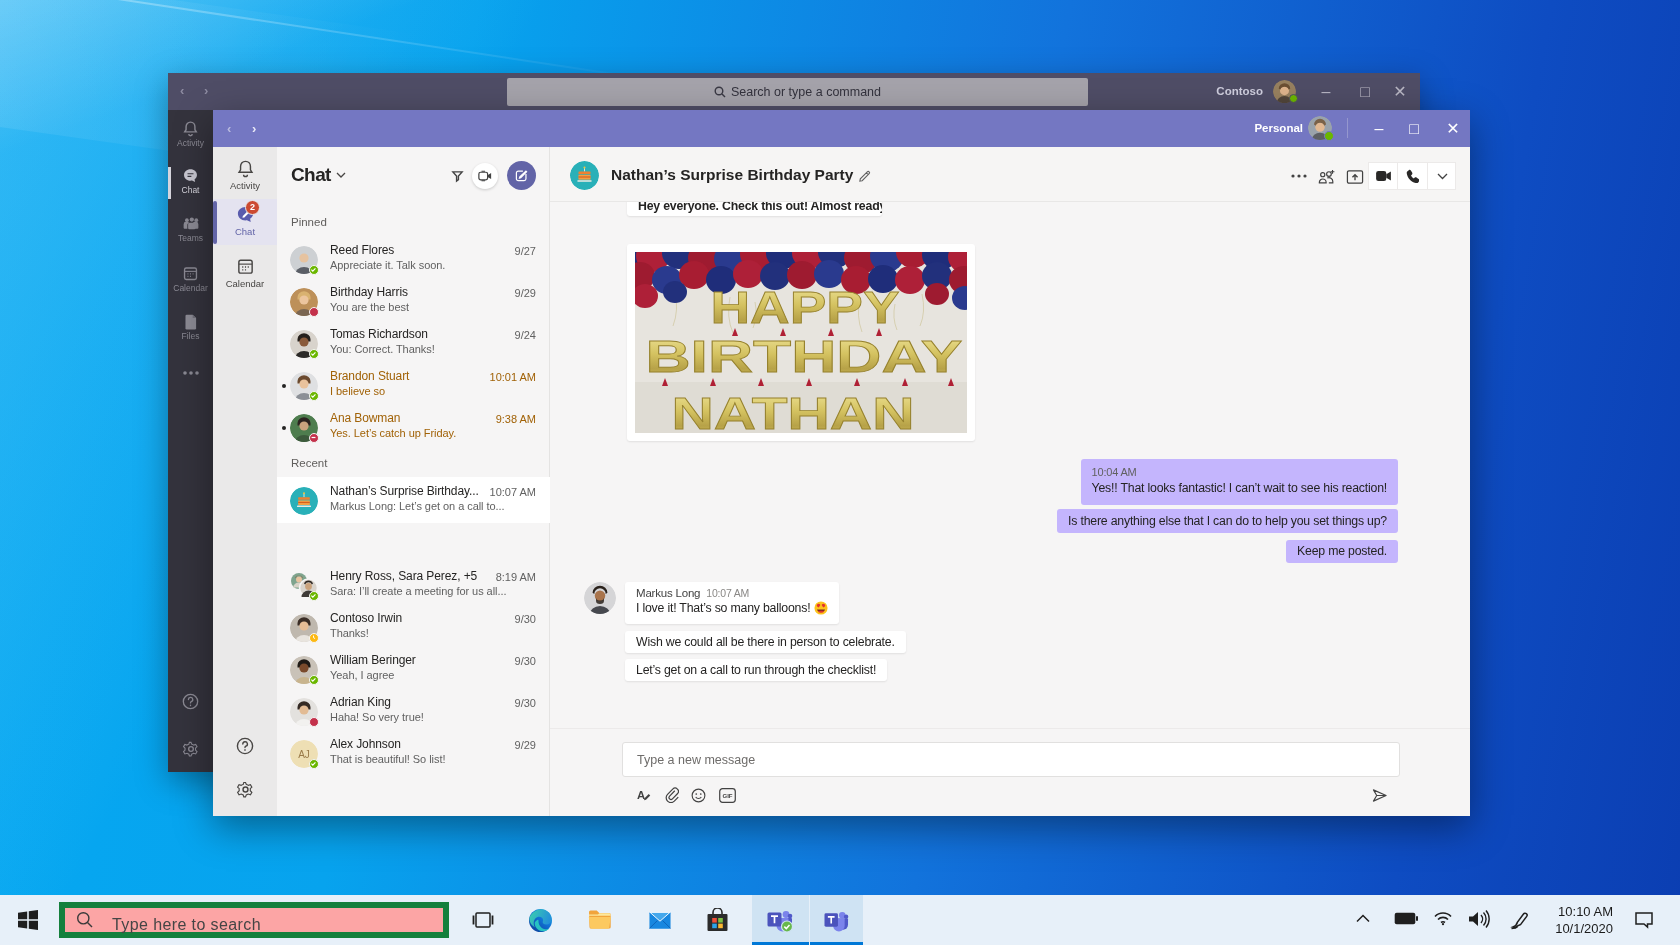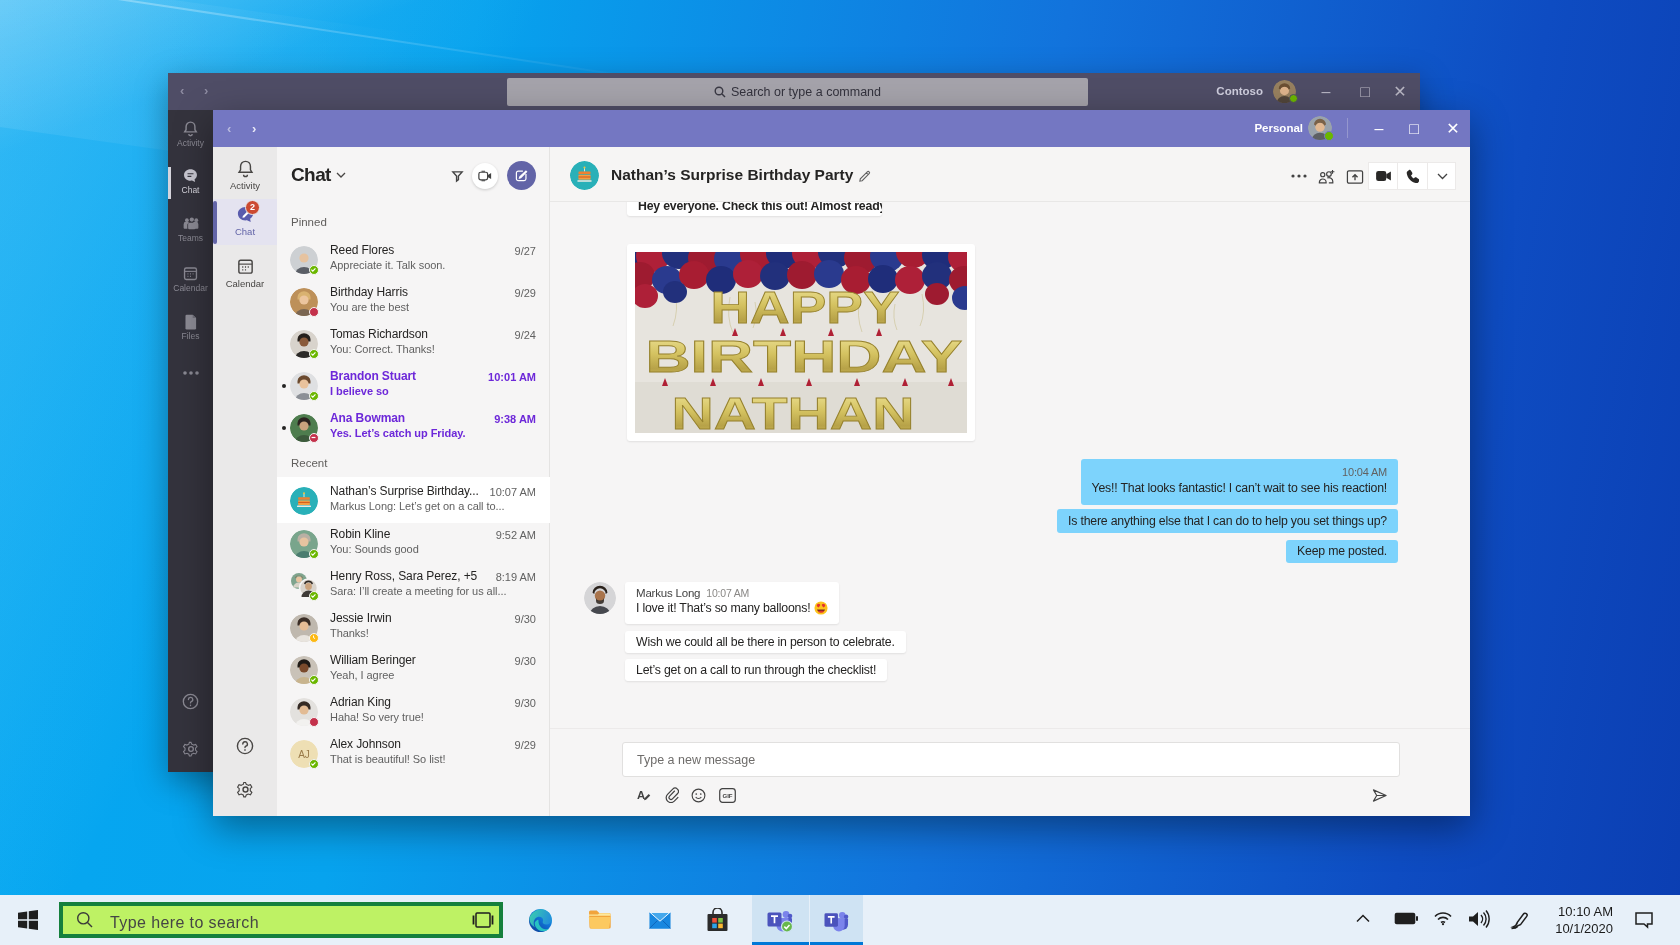--- a/index.html
+++ b/index.html
@@ -50,39 +50,39 @@
 
 #chatlist { position:absolute; left:64px; top:37px; width:273px; height:669px; background:#f6f5f5; border-right:1px solid #e4e3e2; }
 #clhead { position:absolute; left:14px; top:17px; font-size:19px; letter-spacing:-0.6px; font-weight:bold; color:#252423; }
 .sectlbl { position:absolute; left:14px; font-size:11.5px; color:#605e5c; }
 .row { position:absolute; left:0; width:273px; height:42px; }
 .row .av { position:absolute; left:13px; top:7px; width:28px; height:28px; border-radius:50%; overflow:hidden; }
 .row .nm { position:absolute; left:53px; top:4px; font-size:12px; letter-spacing:-0.1px; color:#252423; white-space:nowrap; }
 .row .pv { position:absolute; left:53px; top:20px; font-size:11px; letter-spacing:-0.05px; color:#616161; white-space:nowrap; max-width:176px; overflow:hidden; }
 .row .dt { position:absolute; right:14px; top:6px; font-size:11px; color:#616161; }
 .row .dot { position:absolute; left:5px; top:19px; width:4px; height:4px; border-radius:50%; background:#252423; }
-.row.unread .nm, .row.unread .pv, .row.unread .dt { font-weight:bold; color:#6d28d9; }
+.row.unread .nm, .row.unread .pv, .row.unread .dt { font-weight:normal; color:#a16207; }
 .badge { position:absolute; right:-1px; bottom:-1px; width:10px; height:10px; border-radius:50%; border:1.6px solid #f6f5f5; }
 
 
 #chatarea { position:absolute; left:337px; top:37px; width:920px; height:669px; background:#f6f5f5; }
 #chathead { position:absolute; left:0; top:0; width:920px; height:55px; background:#f6f5f4; border-bottom:1px solid #e8e7e6; z-index:5; }
 #chattitle { position:absolute; left:61px; top:19px; font-size:15.5px; font-weight:bold; color:#252423; }
 .bubble { position:absolute; background:#fff; border-radius:3px; box-shadow:0 1px 2px rgba(0,0,0,0.09);
   font-size:12.3px; color:#252423; padding:0 11px; letter-spacing:-0.2px; white-space:nowrap; }
-.bubble.right { background:#7dd3fc; box-shadow:none;text-align:right; }
+.bubble.right { background:#c4b5fd; box-shadow:none; }
 #compose { position:absolute; left:72px; top:595px; width:778px; height:35px; background:#fff;
   border:1px solid #e1e0df; border-radius:3px; }
 #compose span { position:absolute; left:14px; top:10px; font-size:12.5px; color:#6e6c6a; }
 .cicon { position:absolute; color:#424242; }
 
 
 #taskbar { position:absolute; left:0; top:895px; width:1680px; height:50px; background:#e7f0f9; }
-#tsearch { position:absolute; left:59px; top:7px; width:444px; height:36px; background:#bef264;
-  border:4px solid #15803d; }
+#tsearch { position:absolute; left:59px; top:7px; width:390px; height:36px; background:#fca5a5;
+  border:6px solid #15803d; }
 #tsearch span { position:absolute; left:47px; top:8px; font-size:16px; letter-spacing:0.4px; color:#454545; }
 .tbtn { position:absolute; top:0; height:50px; }
 .tsel { background:#cfe3f3; }
 .tunder { position:absolute; bottom:0; left:0; width:100%; height:3px; background:#0078d7; }
 #clock { position:absolute; right:67px; top:8px; text-align:right; font-size:13px; color:#1b1b1b; line-height:17px; }
 </style>
 </head>
 <body>
 
 <div style="position:absolute; left:118px; top:-2px; width:560px; height:2px; background:linear-gradient(90deg, rgba(255,255,255,0.30), rgba(255,255,255,0.0)); transform:rotate(8.6deg); transform-origin:0 0;"></div>
@@ -367,41 +367,20 @@
             <rect x="8.2" y="13.4" width="11.6" height="4.6" fill="#f49d42"></rect>
             <rect x="8.2" y="14.9" width="11.6" height="1.1" fill="#d65f1f"></rect>
             <rect x="7" y="18.6" width="14" height="1.5" rx="0.7" fill="#ece9e2"></rect>
           </svg>
         </span>
         <span style="position:absolute; left:13px; top:7px; width:28px; height:28px;"></span>
         <span class="nm">Nathan’s Surprise Birthday...</span>
         <span class="pv">Markus Long: Let’s get on a call to...</span>
         <span class="dt">10:07 AM</span>
       </div>
-    <div class="row" style="top:376px;">
-        <span class="av">
-          <svg width="28" height="28" viewBox="0 0 28 28">
-            <circle cx="14" cy="14" r="14" fill="#79a58c"></circle>
-            <path d="M7.5 10.5 a6.5 6 0 0 1 13 0 v1 h-13 z" fill="#b9b0a4"></path>
-            <circle cx="14" cy="12" r="4.6" fill="#e7c3a0"></circle>
-            <path d="M7.5 9.5 a6.5 6.2 0 0 1 13 0 l-1.5 1 a5 5 0 0 0 -10 0 z" fill="#b9b0a4"></path>
-            <path d="M5 28.5 a9 7.5 0 0 1 18 0 z" fill="#4a7c6f"></path>
-          </svg>
-        </span>
-        <span style="position:absolute; left:13px; top:7px; width:28px; height:28px;">
-          <span class="badge" style="background:#6bb700; border-color:#f6f5f5;">
-            <svg width="7" height="7" viewBox="0 0 8 8" style="position:absolute;left:0;top:0;">
-              <path d="M1.6 4.2 l1.6 1.6 3-3.2" stroke="#fff" stroke-width="1.3" fill="none"></path>
-            </svg>
-          </span>
-        </span>
-        <span class="nm">Robin Kline</span>
-        <span class="pv">You: Sounds good</span>
-        <span class="dt">9:52 AM</span>
-      </div>
     <div class="row" style="top:418px;">
         <span class="av" style="overflow:visible; border-radius:0;">
           <svg width="28" height="28" viewBox="0 0 28 28">
             <circle cx="9" cy="9" r="8" fill="#7fa48e"></circle>
             <circle cx="9" cy="7.5" r="3" fill="#e7c3a0"></circle>
             <path d="M3.2 15.5 a5.8 5 0 0 1 11.6 0 z" fill="#d8d3c8"></path>
             <path d="M5.2 5.2 a4.4 4 0 0 1 7.6 0 l-.8 1.4 a3 3 0 0 0 -6 0 z" fill="#8a6a4a"></path>
             <circle cx="18.5" cy="16" r="9" fill="#d9d4cd" stroke="#f6f5f5" stroke-width="1.6"></circle>
             <circle cx="18.5" cy="14.5" r="3.4" fill="#caa27c"></circle>
             <path d="M11.5 25 a7 6.5 0 0 1 14 0 z" fill="#3e3a36"></path>
@@ -429,21 +408,21 @@
             <path d="M5 28.5 a9 7.5 0 0 1 18 0 z" fill="#e8e4de"></path>
           </svg>
         </span>
         <span style="position:absolute; left:13px; top:7px; width:28px; height:28px;">
           <span class="badge" style="background:#fdb913; border-color:#f6f5f5;">
             <svg width="7" height="7" viewBox="0 0 8 8" style="position:absolute;left:0;top:0;">
               <path d="M4 1.8 v2.4 l1.8 1" stroke="#fff" stroke-width="1.1" fill="none"></path>
             </svg>
           </span>
         </span>
-        <span class="nm">Jessie Irwin</span>
+        <span class="nm">Contoso Irwin</span>
         <span class="pv">Thanks!</span>
         <span class="dt">9/30</span>
       </div>
     <div class="row" style="top:502px;">
         <span class="av">
           <svg width="28" height="28" viewBox="0 0 28 28">
             <circle cx="14" cy="14" r="14" fill="#c9c2b8"></circle>
             <path d="M7.5 10.5 a6.5 6 0 0 1 13 0 v1 h-13 z" fill="#1f1a16"></path>
             <circle cx="14" cy="12" r="4.6" fill="#7a4a2c"></circle>
             <path d="M7.5 9.5 a6.5 6.2 0 0 1 13 0 l-1.5 1 a5 5 0 0 0 -10 0 z" fill="#1f1a16"></path>

